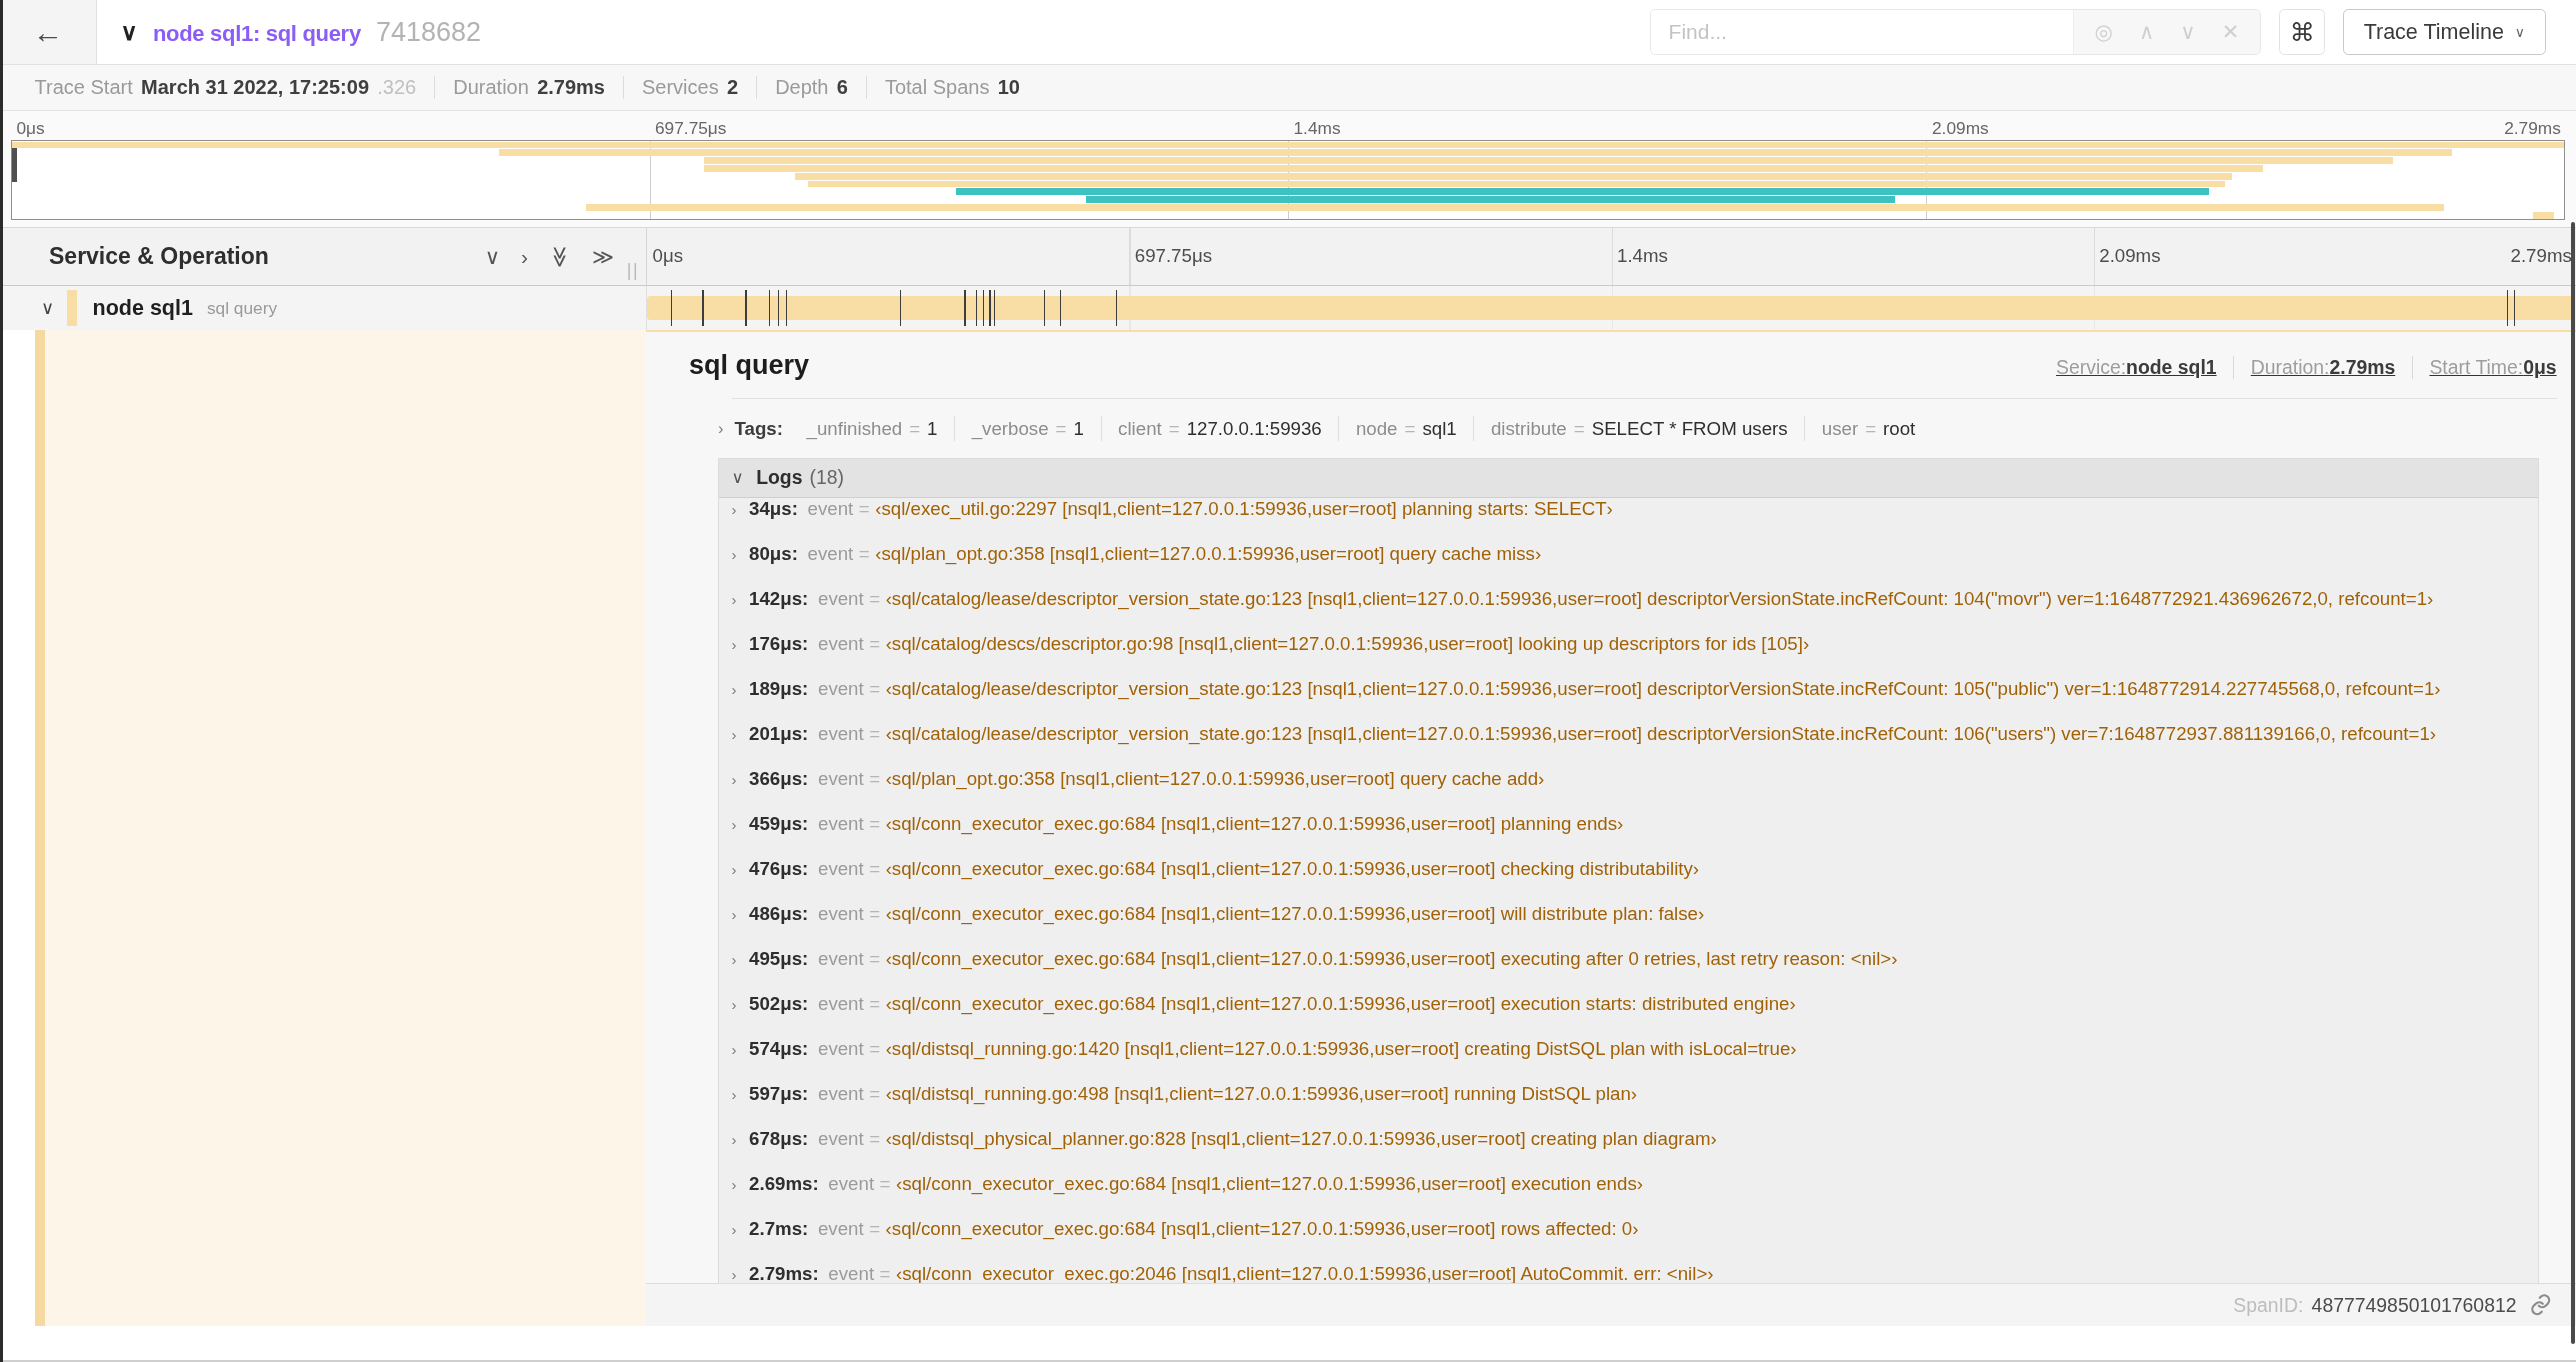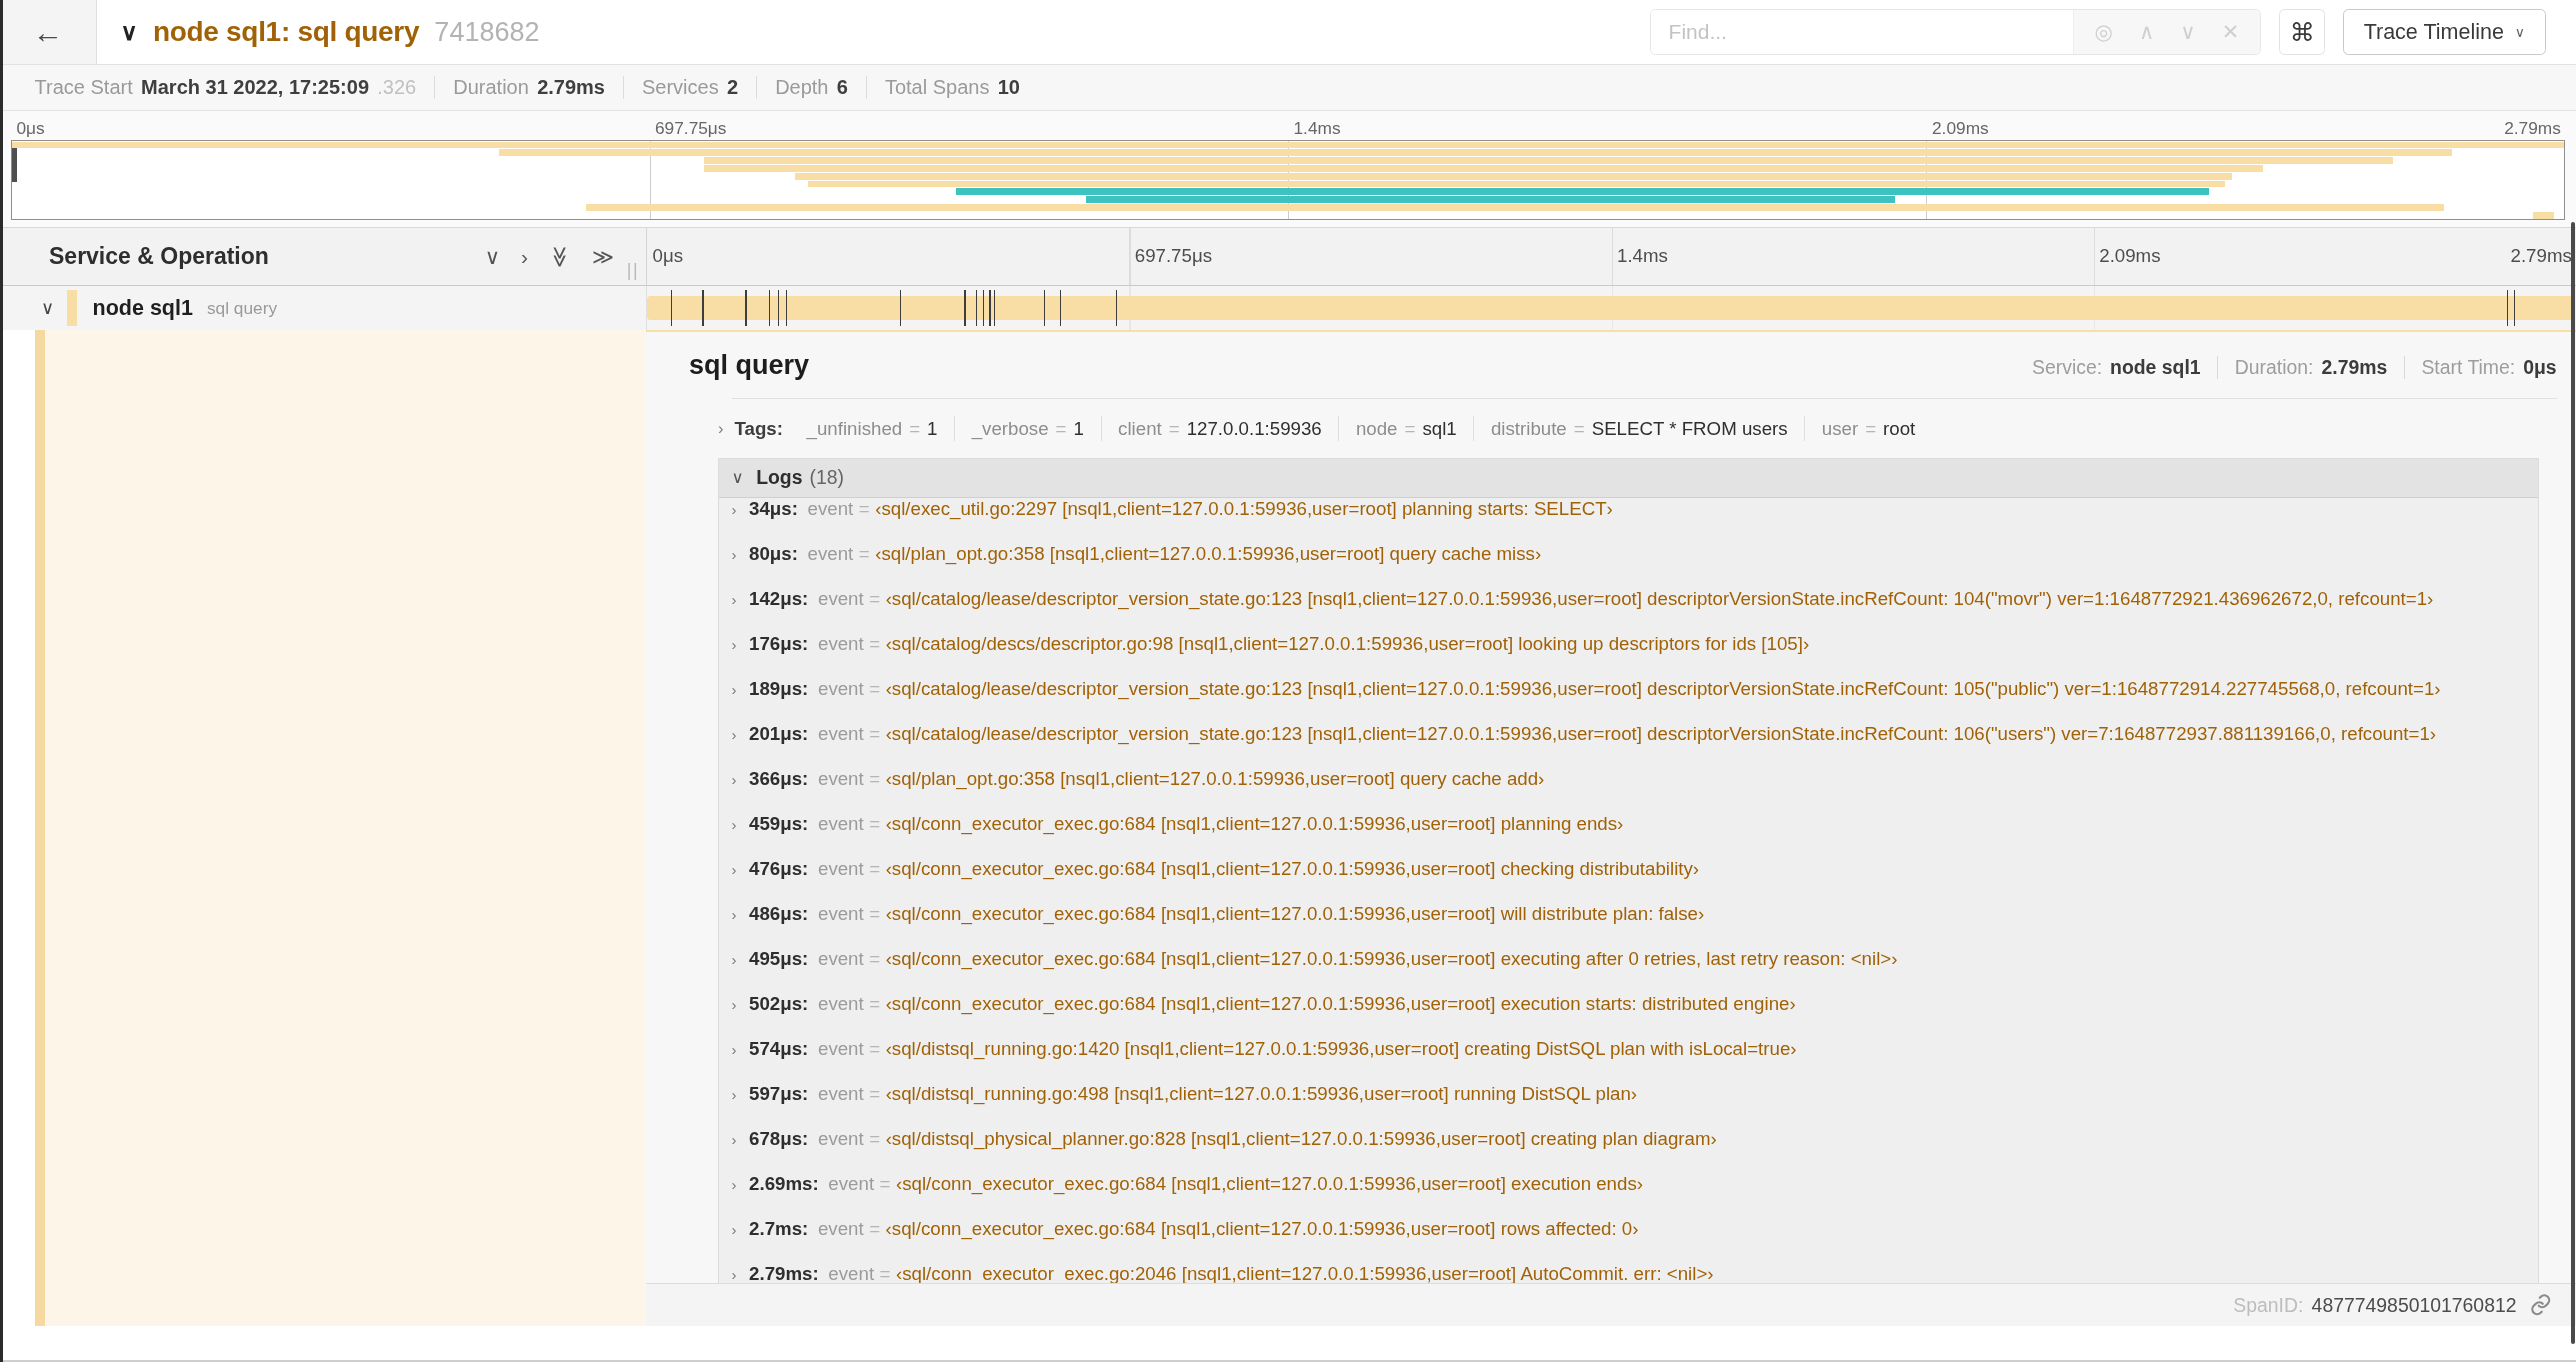--- a/index.html
+++ b/index.html
@@ -7,21 +7,21 @@
     font-family:"Liberation Sans", sans-serif; color:#333; }
   .edge-left { position:absolute; left:0; top:0; width:2.8px; height:1363px; background:#2b2b2b; z-index:60; }
   .scrollbar-right { position:absolute; right:0.7px; top:222px; width:4.8px; height:1122px; background:#4a4a4a; border-radius:2.8px; z-index:60; }
 
   
   .topbar { position:relative; height:65px; background:#fff; border-bottom:0.7px solid #e2e2e2; display:flex; align-items:center; }
   .back-box { width:97px; height:100%; background:#f4f4f4; border-right:0.7px solid #e0e0e0; display:flex; align-items:center; justify-content:center; cursor:pointer; }
   .back-box span { font-size:30.5px; color:#4a4a4a; }
   .title-area { display:flex; align-items:baseline; margin-left:23.5px; gap:15.2px; flex:1; }
   .title-chev { font-size:23.5px; font-weight:bold; color:#222; align-self:center; }
-  .page-title { font-size:28px; font-weight:bold; color:#a16207; letter-spacing:-0.3px; }
+  .page-title { font-size:22px; font-weight:bold; color:#8b5cf6; letter-spacing:-0.3px; }
   .trace-id { font-size:27px; color:#b3b3b3; }
   .topbar-right { display:flex; align-items:center; gap:18px; margin-right:30.5px; }
   .find-group { display:flex; height:46px; border:1.4px solid #e6e6e6; border-radius:5.5px; overflow:hidden; }
   .find-input { width:422px; border:none; outline:none; font-size:21px; padding:0 18px; color:#444; background:#fff; font-family:inherit; }
   .find-input::placeholder { color:#c3c3c3; }
   .find-icons { display:flex; align-items:center; gap:26px; background:#f7f7f7; padding:0 21px; border-left:1.4px solid #eee; }
   .find-icons span { color:#cfcfcf; font-size:21px; }
   .sq-btn { height:46px; width:46px; border:1.4px solid #e2e2e2; border-radius:5.5px; background:#fff; display:flex; align-items:center; justify-content:center; font-size:25px; color:#3a3a3a; cursor:pointer; }
   .view-btn { height:46px; border:1.4px solid #c9c9c9; border-radius:5.5px; background:#fff; display:flex; align-items:center; gap:11px; padding:0 19.4px; font-size:21.5px; color:#3a3a3a; cursor:pointer; }
   .view-btn .chev { font-size:14px; color:#666; }
@@ -71,21 +71,21 @@
   
   .detail-region { position:relative; display:flex; height:996px; }
   .detail-left { position:relative; background:#fff; }
   .detail-left .strip { position:absolute; left:35px; top:0; bottom:0; width:10.4px; background:var(--strip); }
   .detail-left .tint { position:absolute; left:45px; top:0; bottom:0; right:0; background:var(--cream); }
   .detail-right { position:relative; background:#f7f7f7; border-top:2.8px solid var(--tan); overflow:hidden; }
   .detail-inner { padding:18px 19.4px 0 43px; }
   .detail-head { display:flex; align-items:baseline; }
   .detail-title { font-size:27px; font-weight:bold; color:#1d1d1d; flex:1; }
   .overview { display:flex; align-items:baseline; font-size:19.4px; }
-  .ov-item { display:flex; gap:8px; padding:0 16.6px; border-right:0.7px solid #d9d9d9; }
+  .ov-item { display:flex; gap:0; padding:0 16.6px; border-right:0.7px solid #d9d9d9;text-decoration:underline; }
   .ov-item:last-child { border-right:none; padding-right:0; }
   .ov-label { color:#9d9d9d; }
   .ov-value { color:#3c3c3c; font-weight:bold; }
   .detail-divider { height:0.7px; background:#e0e0e0; margin:16.6px 0 0 43px; }
 
   .tags-row { display:flex; align-items:center; margin:18px 0 16.6px 29px; font-size:18.7px; cursor:pointer; }
   .tags-chev { color:#7d7d7d; font-size:16.6px; margin-right:11px; }
   .tags-label { font-weight:bold; color:#3d3d3d; margin-right:7px; }
   .tag-item { display:flex; gap:7px; padding:1.4px 16.6px; border-right:0.7px solid #dedede;text-align:center; }
   .tag-item:last-child { border-right:none; }

